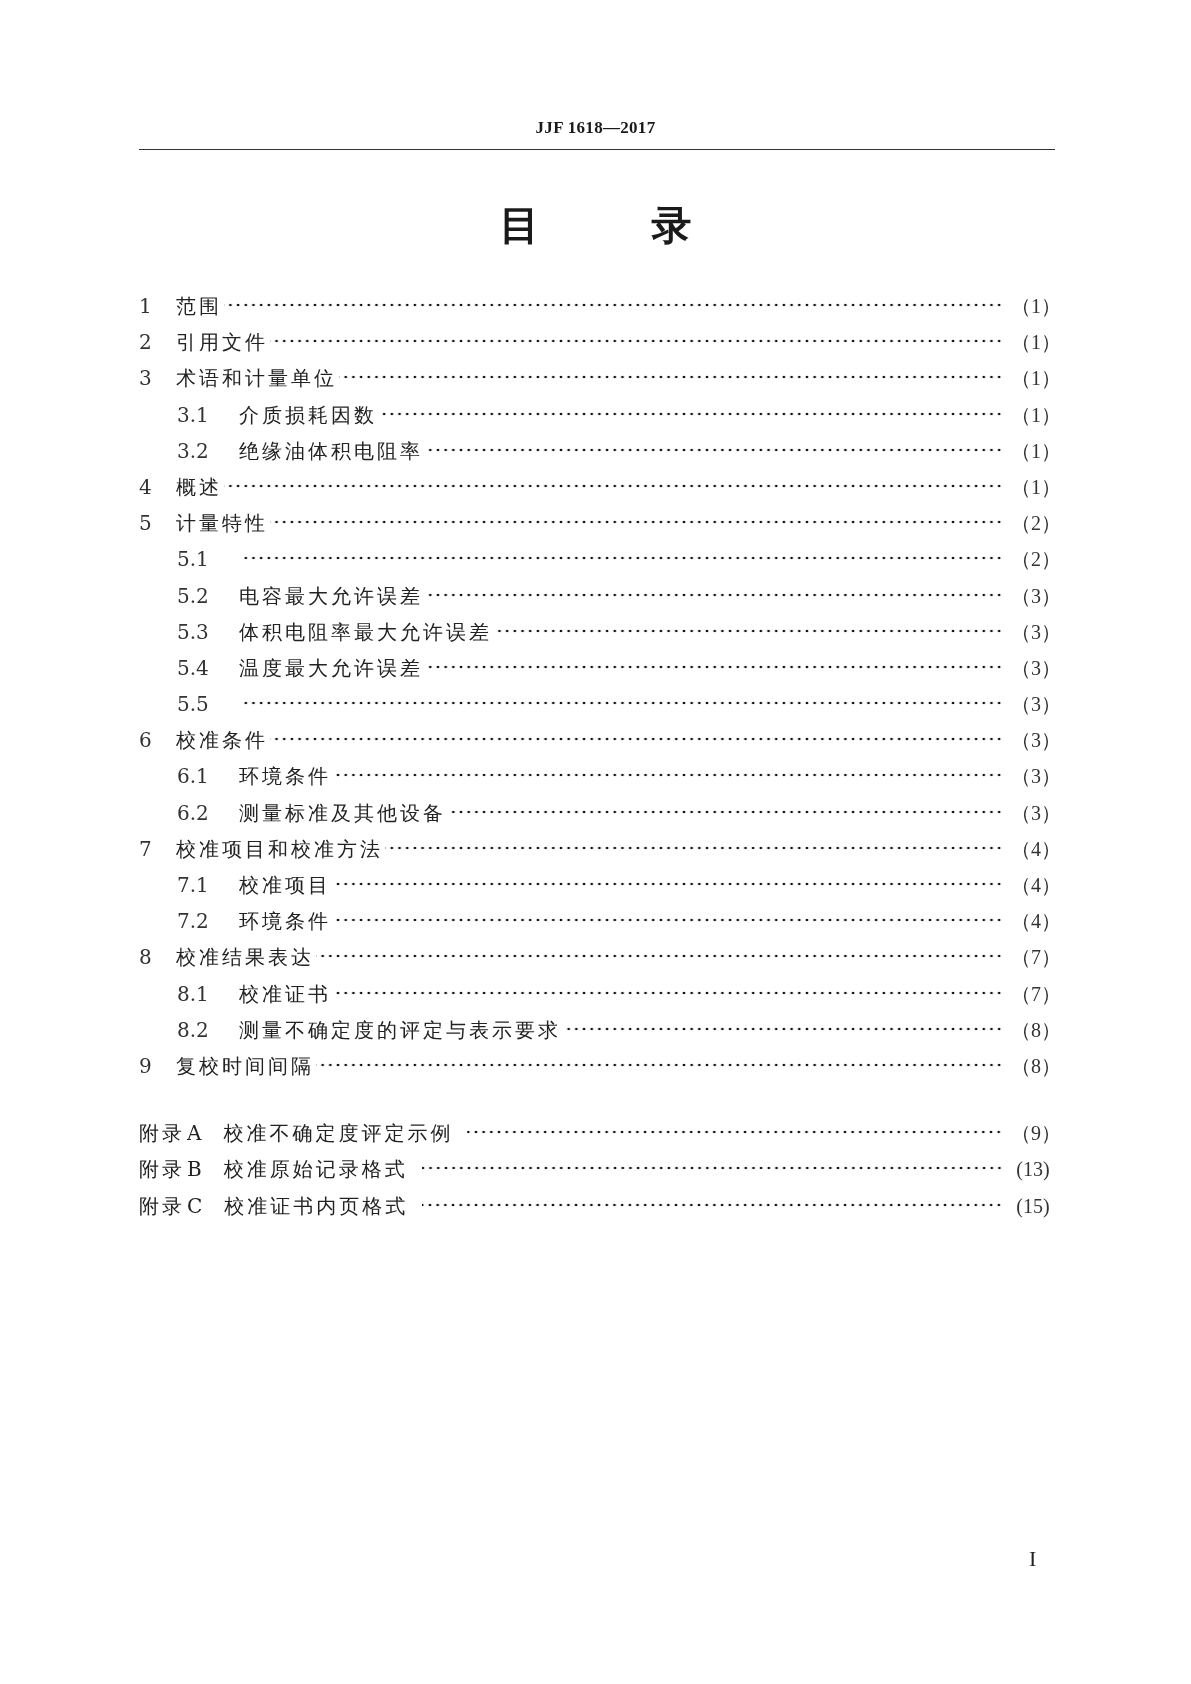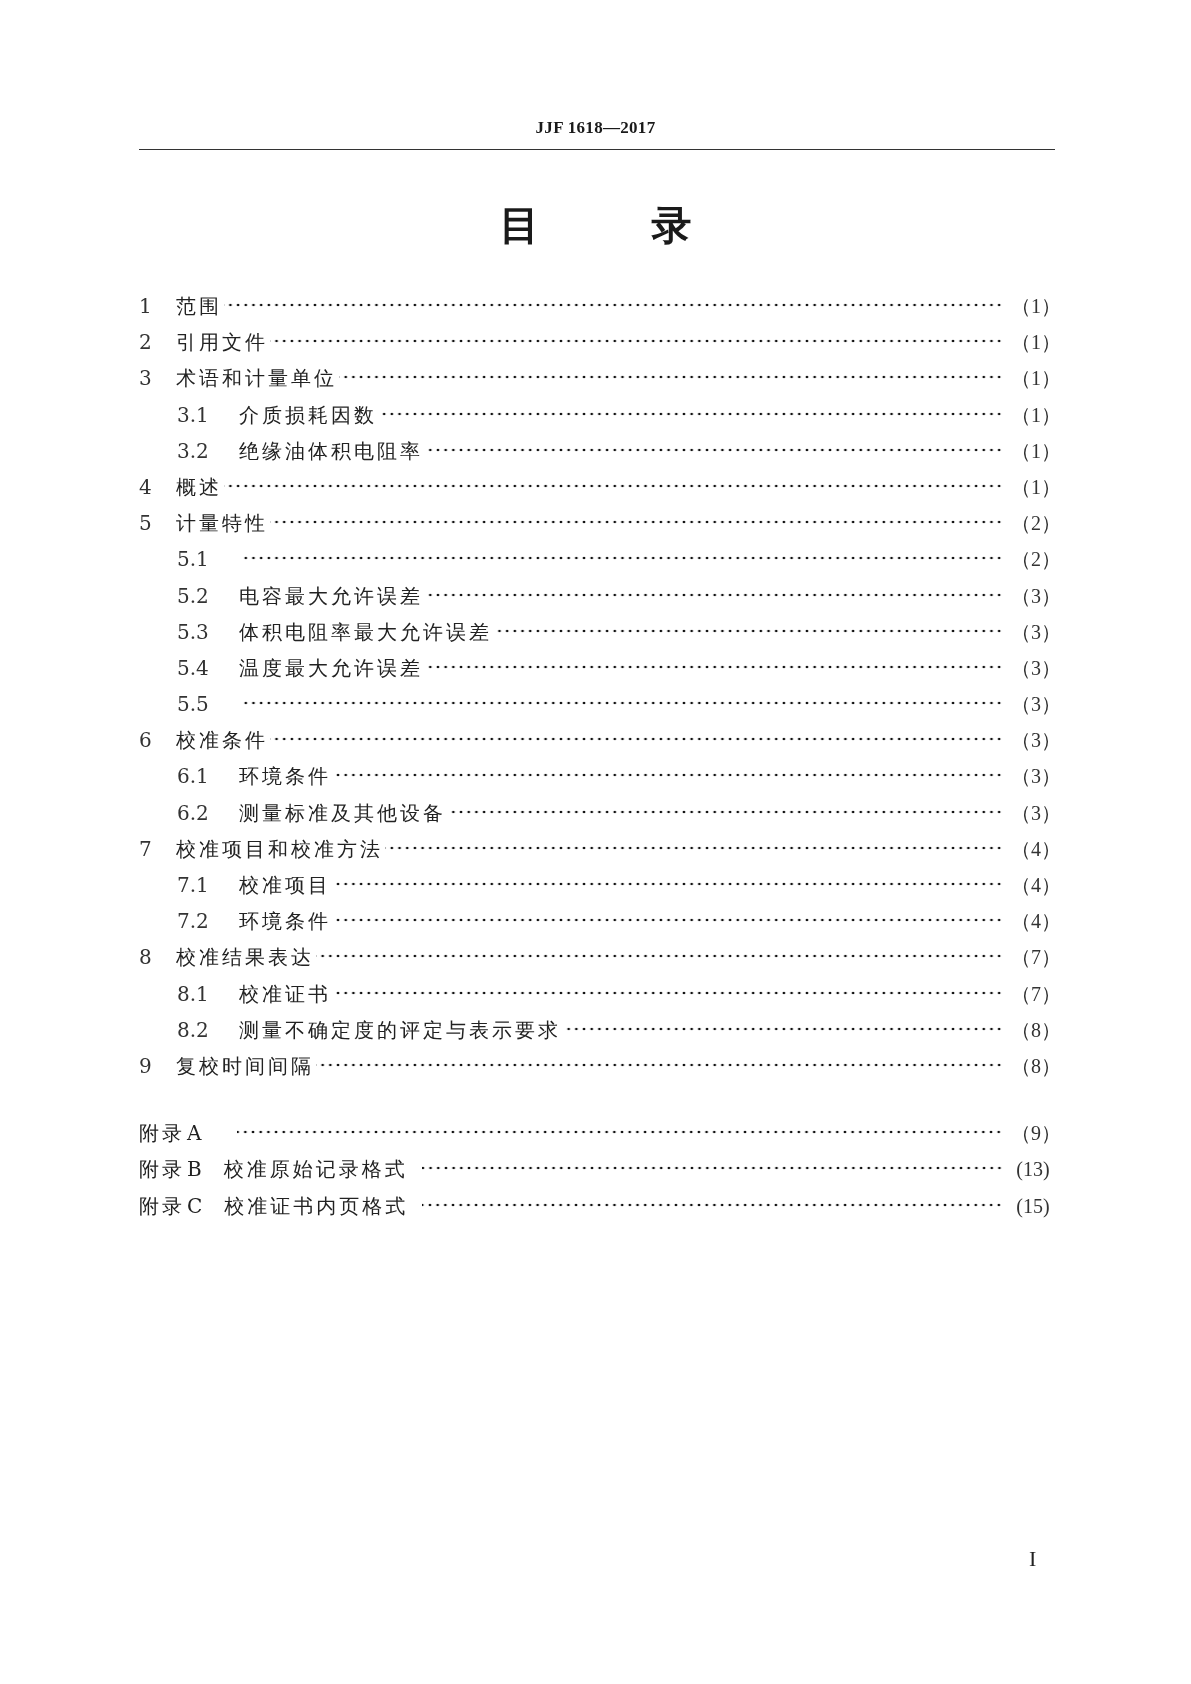--- a/index.html
+++ b/index.html
@@ -201,20 +201,21 @@
     </div>
     <div class="toc-row">
       <span class="num l1">9</span>
       <span class="label">复校时间间隔</span>
       <span class="leader"></span>
       <span class="page">（8）</span>
     </div>
     <div class="toc-row">
       <span class="app-prefix">附录</span>
       <span class="app-letter">A</span>
+      <span class="label">校准不确定度评定示例</span>
       <span class="leader spaced"></span>
       <span class="page">（9）</span>
     </div>
     <div class="toc-row">
       <span class="app-prefix">附录</span>
       <span class="app-letter">B</span>
       <span class="label">校准原始记录格式</span>
       <span class="leader spaced"></span>
       <span class="page">(13)</span>
     </div>

